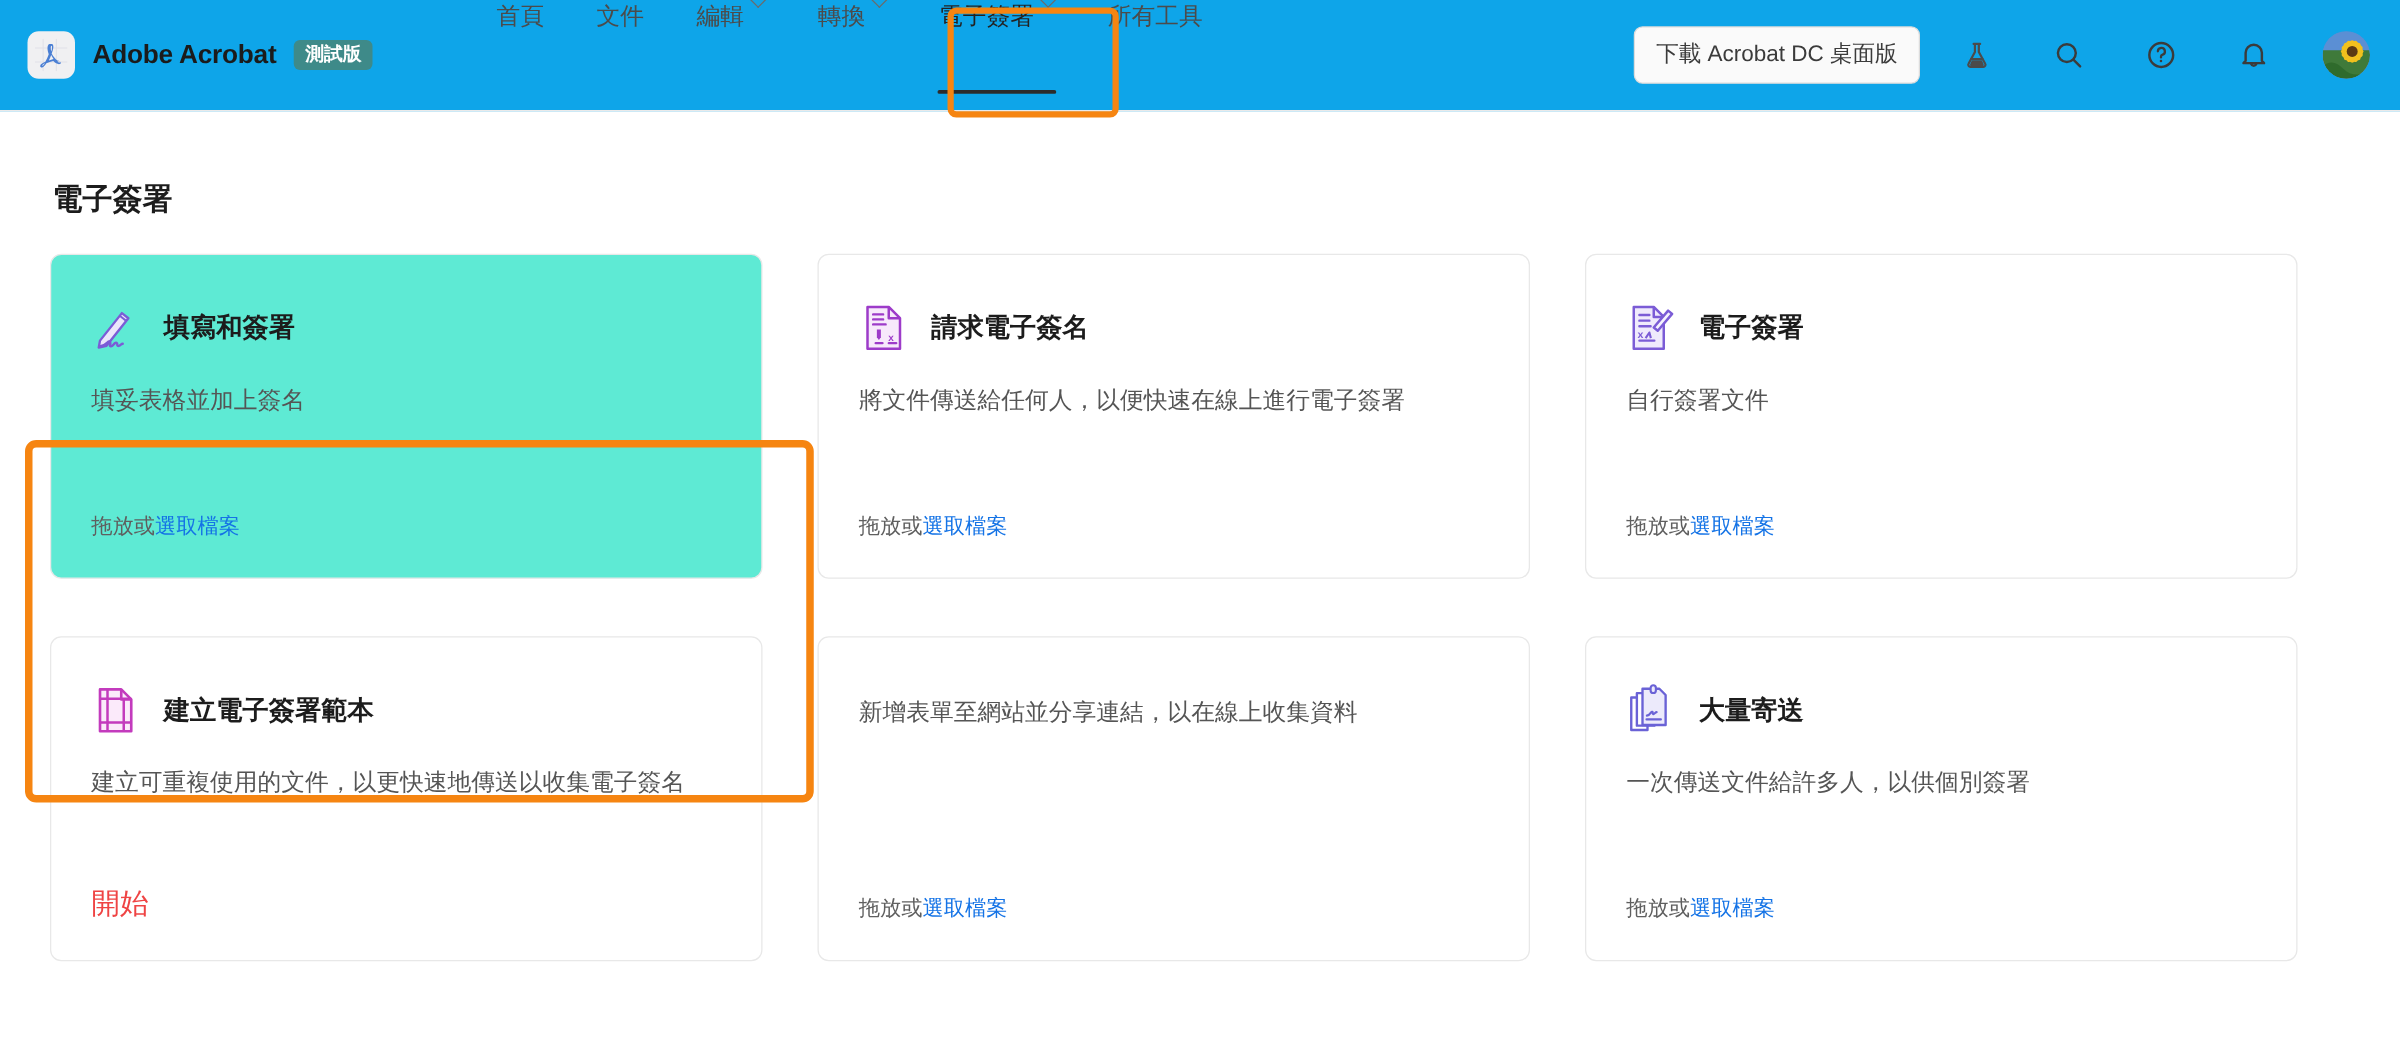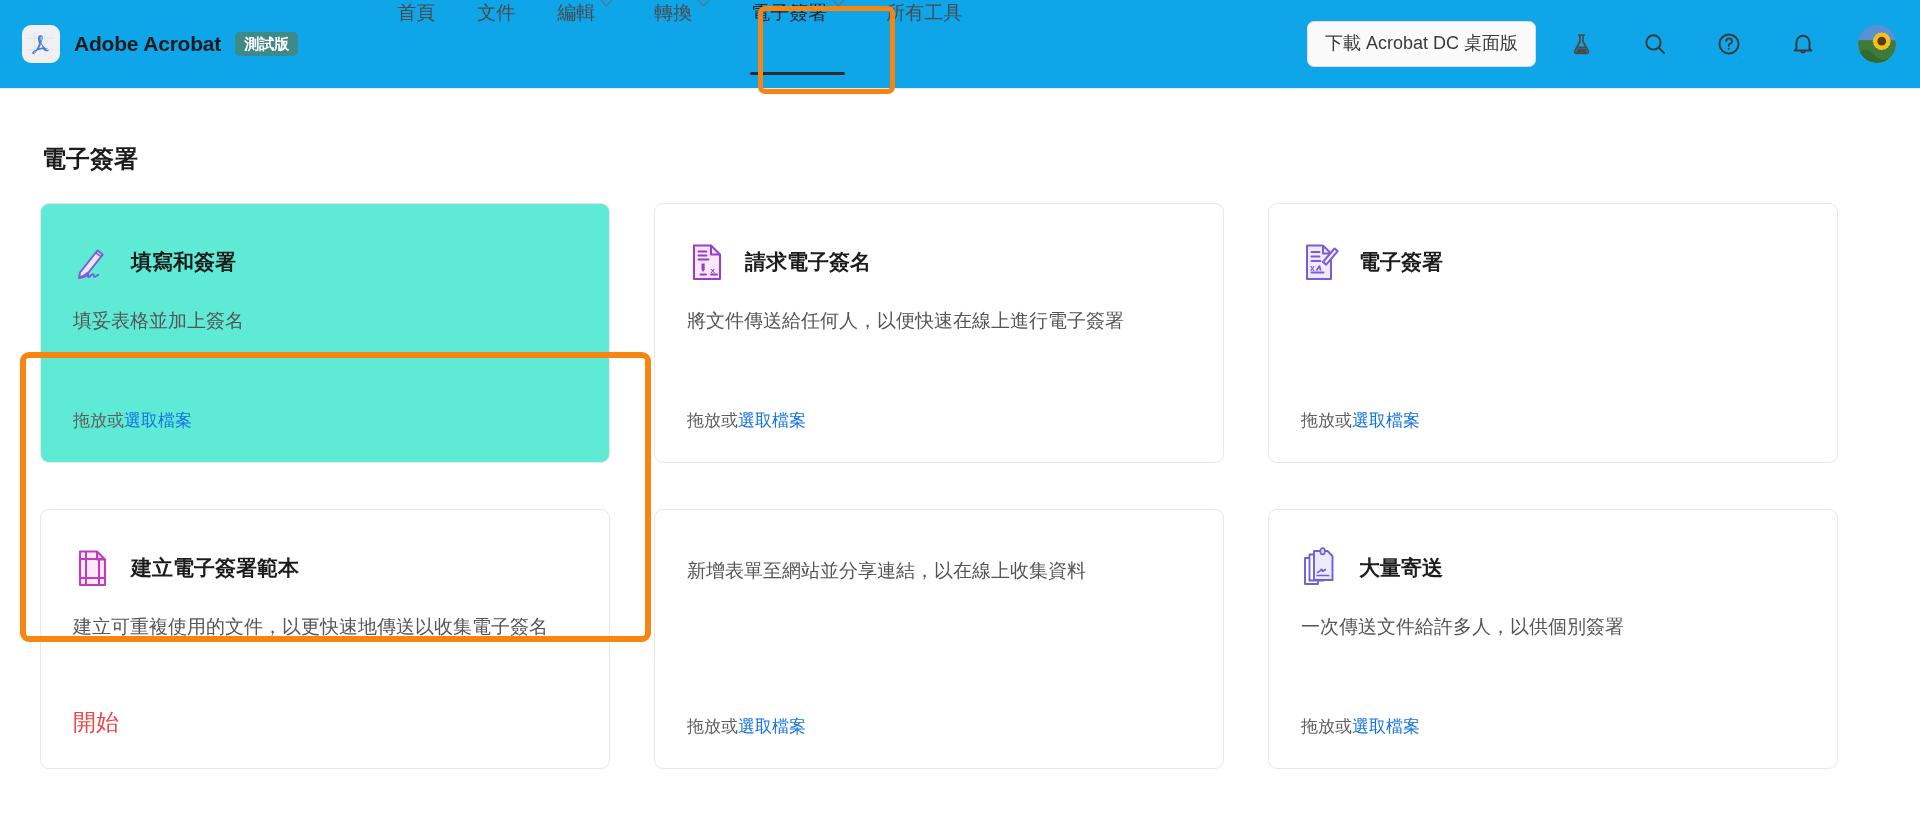--- a/index.html
+++ b/index.html
@@ -306,20 +306,21 @@
             <path d="M21 4.5v8h8" stroke="#7b5cd6" stroke-width="2" stroke-linejoin="round"></path>
             <path d="M9.5 11h8M9.5 15.5h8M9.5 20h9" stroke="#7b5cd6" stroke-width="1.9" stroke-linecap="round"></path>
             <path d="M9.5 31.5h12" stroke="#7b5cd6" stroke-width="1.8" stroke-linecap="round"></path>
             <text x="8" y="29.5" font-family="Liberation Sans, sans-serif" font-size="8.5" font-weight="bold" fill="#7b5cd6">x</text>
             <path d="M14.5 29.5 l3-4.5 1.2 4.5" stroke="#7b5cd6" stroke-width="1.7" stroke-linejoin="round" fill="none"></path>
             <path d="M21 21 L32.5 7.5 l3.2 2.6 L24.2 23.6z" fill="#f5f2fe" stroke="#7b5cd6" stroke-width="2" stroke-linejoin="round"></path>
           </svg>
         </div>
         <div class="card-title">電子簽署</div>
       </div>
+      <div class="card-desc">自行簽署文件</div>
       <div class="card-action">
         <span>拖放或</span><span class="link">選取檔案</span>
       </div>
     </div>
 
     <div class="card">
       <div class="card-head">
         <div class="card-icon">
           <svg width="36" height="42" viewBox="0 0 36 42" fill="none">
             <path d="M5 4.5h17l8 8v25.5H5z" fill="#fbeafa" stroke="#c33bbd" stroke-width="2.1" stroke-linejoin="round"></path>

